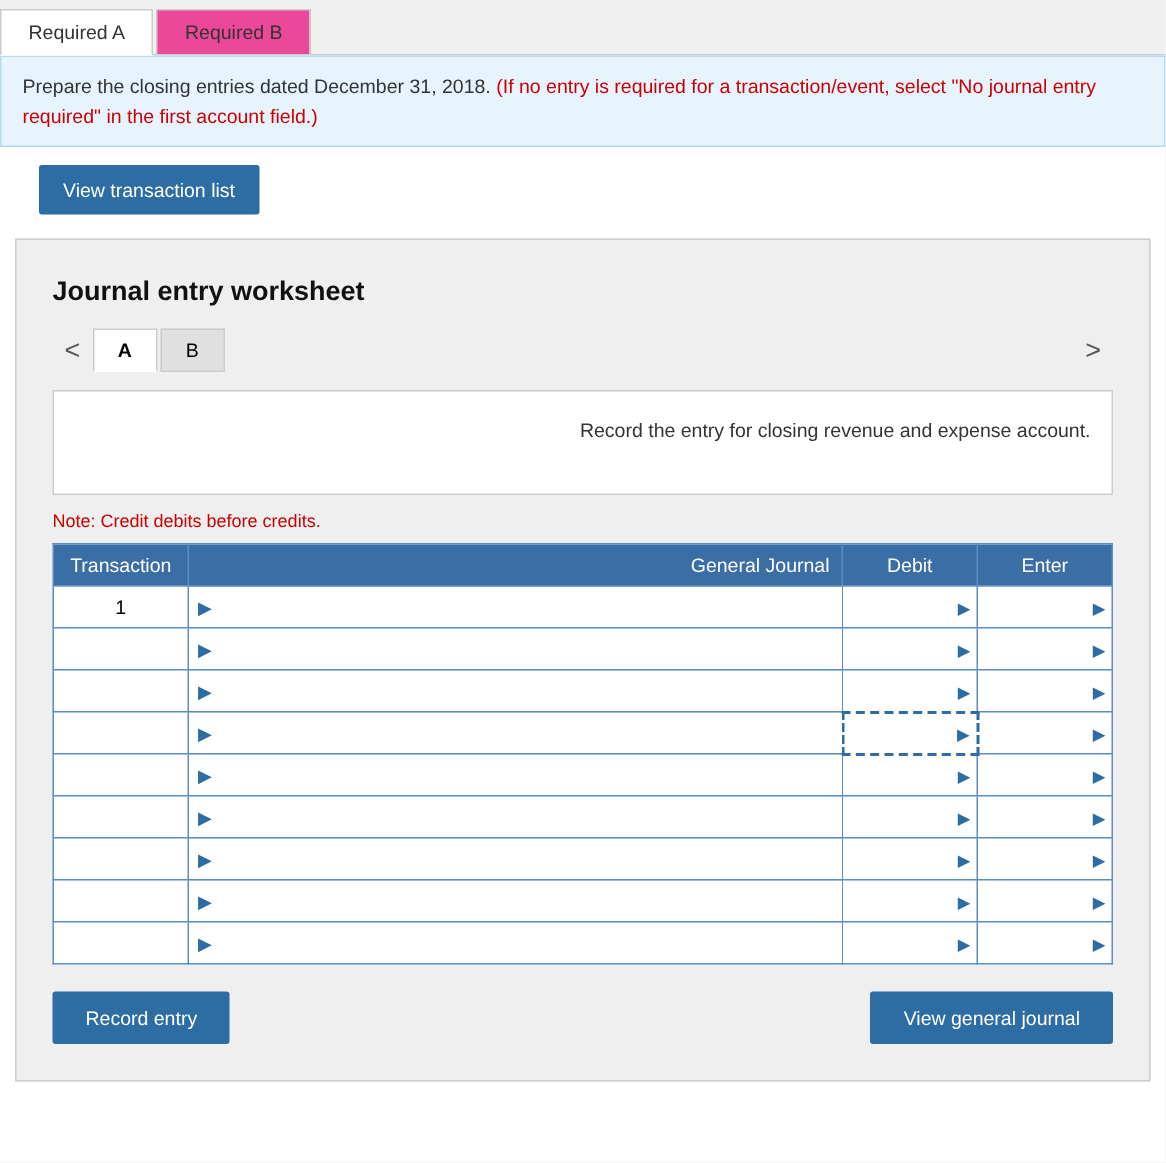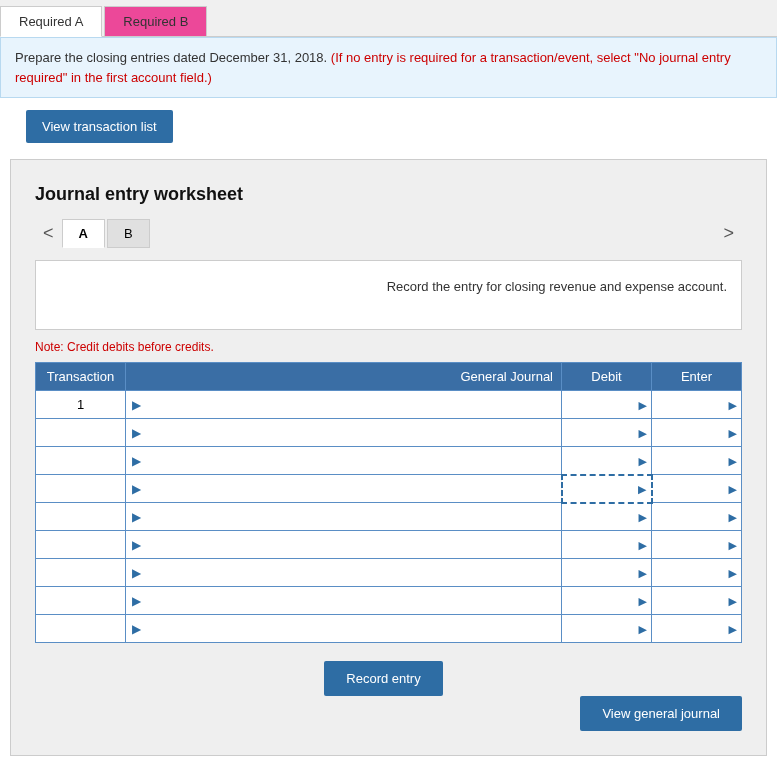--- a/index.html
+++ b/index.html
@@ -186,21 +186,20 @@
     .dotted-selected {
       border: 2px dashed #2e6da4 !important;
     }
 
     
     .bottom-buttons {
       display: flex;
       gap: 0;
       justify-content: flex-start;
       align-items: center;
-      flex-direction: column;
     }
     .btn-action {
       background: #2e6da4;
       color: #fff;
       border: none;
       padding: 10px 22px;
       font-size: 13px;
       cursor: pointer;
       border-radius: 2px;
       margin-right: 10px;

